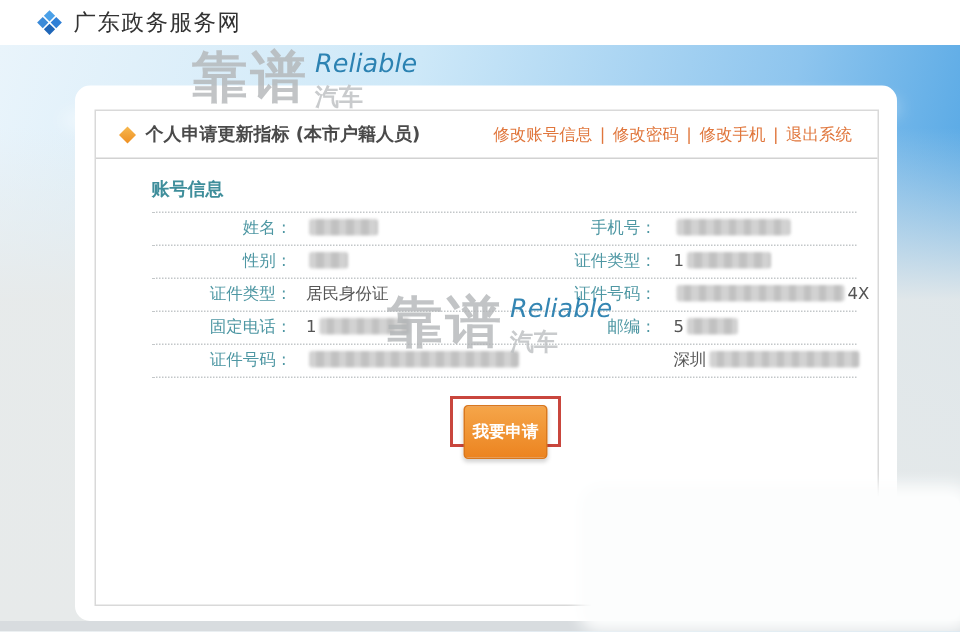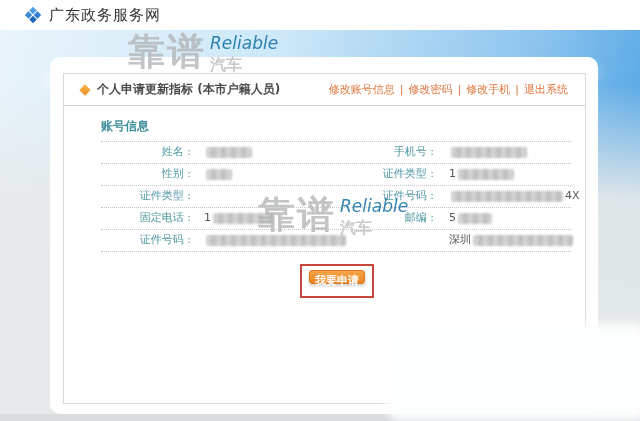--- a/index.html
+++ b/index.html
@@ -43,21 +43,21 @@
   .val { position:absolute; color:#555; white-space:nowrap; }
   .lbl.l { left:0; width:90px; }
   .val.l { left:103px; width:195px; }
   .lbl.r { left:193px; width:140px; }
   .val.r { left:348px; width:155px; }
   .redact { display:inline-block; height:11px; border-radius:2px; vertical-align:middle; margin:0 2px;
             background:repeating-linear-gradient(90deg,#d2d2d2 0 5px,#c1c1c1 5px 10px); filter:blur(1.1px); }
 
   
   .anno-box { position:absolute; left:300px; top:264px; width:74px; height:34px; border:2px solid #c9463d; z-index:2; }
-  .apply-btn { display:block; margin:4px auto 0; width:56px; height:14px; border:1px solid #d9781e; border-radius:3px;
+  .apply-btn { display:block; margin:4px auto 0; width:56px; height:36px; border:1px solid #d9781e; border-radius:3px;
                background:linear-gradient(#f5a549,#ec8420); color:#fff; font-size:11px; font-weight:bold;
                font-family:"DejaVu Sans","Liberation Sans",sans-serif; box-shadow:0 2px 3px rgba(0,0,0,.18); cursor:pointer; line-height:20px; text-align:center; }
 
   
   .wm { position:absolute; z-index:4; display:flex; align-items:flex-start; opacity:.8; pointer-events:none; }
   .wm .cn1 { font-size:37px; font-weight:bold; color:#b3b6b8; letter-spacing:2px; line-height:1; }
   .wm .col { margin-left:4px; margin-top:2px; }
   .wm .en  { font-size:17px; font-style:italic; color:#0369a1; line-height:1; }
   .wm .cn2 { font-size:16px; font-weight:bold; color:#bcbfc1; line-height:1; margin-top:5px; }
   .wm1 { left:128px; top:33px; }
@@ -120,20 +120,21 @@
 
       <div class="row" style="top:89px">
         <span class="lbl l">性别 :</span>
         <span class="val l"><span class="redact" style="width:26px"></span></span>
         <span class="lbl r">证件类型 :</span>
         <span class="val r"><span>1</span><span class="redact" style="width:56px"></span></span>
       </div>
 
       <div class="row" style="top:111px">
         <span class="lbl l">证件类型 :</span>
+        <span class="val l">居民身份证</span>
         <span class="lbl r">证件号码 :</span>
         <span class="val r"><span class="redact" style="width:112px"></span><span>4X</span></span>
       </div>
 
       <div class="row" style="top:133px">
         <span class="lbl l">固定电话 :</span>
         <span class="val l"><span>1</span><span class="redact" style="width:60px"></span></span>
         <span class="lbl r">邮编 :</span>
         <span class="val r"><span>5</span><span class="redact" style="width:34px"></span></span>
       </div>

